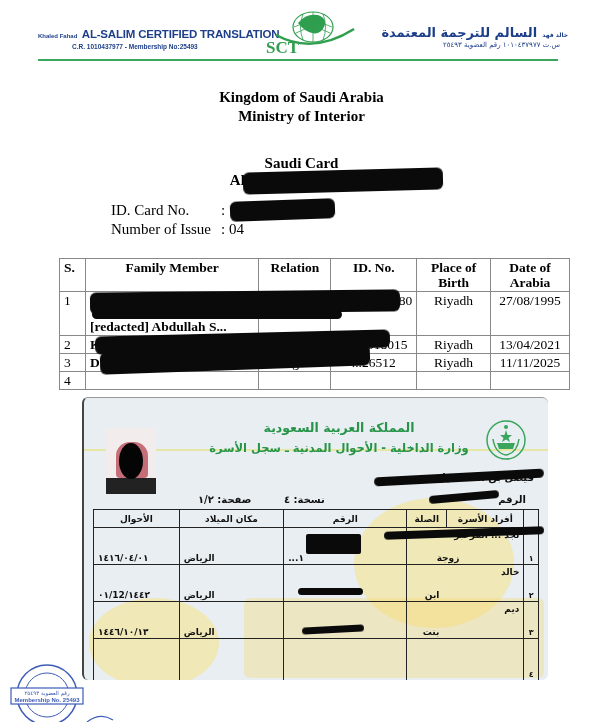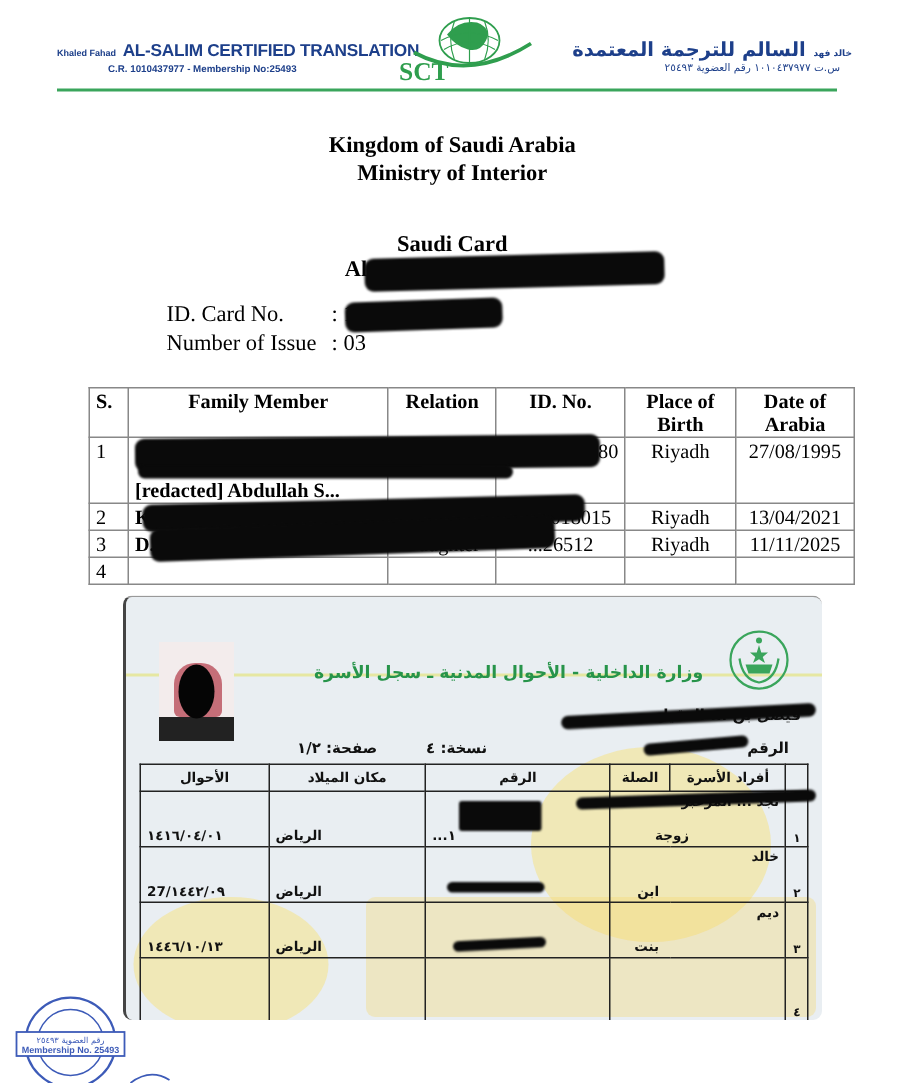--- a/index.html
+++ b/index.html
@@ -101,21 +101,21 @@
 <div class="heading h1">Kingdom of Saudi Arabia</div>
 <div class="heading h2">Ministry of Interior</div>
 <div class="heading h3">Saudi Card</div>
 <div class="heading h4">Al... ...aisal Khalid B...</div>
 <div class="redact" style="left:243px;top:170px;width:200px;height:22px;transform:rotate(-1.5deg);"></div>
 
 <div class="info info1">
   <span class="label">ID. Card No.</span><span>: 10...869235</span>
 </div>
 <div class="info info2">
-  <span class="label">Number of Issue</span><span>: 03</span>
+  <span class="label">Number of Issue</span><span>: 04</span>
 </div>
 <div class="redact" style="left:230px;top:200px;width:105px;height:20px;transform:rotate(-2deg);"></div>
 
 <table class="tr">
   <colgroup>
     <col style="width:26px">
       <col style="width:174px">
       <col style="width:72px">
       <col style="width:86px">
       <col style="width:74px">
@@ -179,20 +179,21 @@
       <div class="shoulders"></div>
       <div class="face"></div>
   </div>
   <svg class="emblem" viewBox="0 0 42 42">
     <circle cx="21" cy="21" r="19" fill="none" stroke="#3aa55c" stroke-width="1.5"></circle>
     <path d="M8 20 Q10 34 21 36 Q32 34 34 20" fill="none" stroke="#3aa55c" stroke-width="1.5"></path>
     <path d="M12 24 L30 24 L28 30 L14 30 Z" fill="#3aa55c"></path>
     <path d="M21 11 L22.5 16 L27 16 L23.5 19 L25 23 L21 20.5 L17 23 L18.5 19 L15 16 L19.5 16 Z" fill="#3aa55c"></path>
     <circle cx="21" cy="8" r="2" fill="#3aa55c"></circle>
   </svg>
+  <div class="ar-title ar-t1">المملكة العربية السعودية</div>
   <div class="ar-title ar-t2">وزارة الداخلية - الأحوال المدنية ـ سجل الأسرة</div>
   <div class="ar-line" style="right:14px;top:74px;">فيصل بن ... العقيل</div>
   <div class="ar-line" style="right:22px;top:96px;">الرقم</div>
   <div class="ar-line" style="left:200px;top:96px;">نسخة: ٤</div>
   <div class="ar-line" style="left:114px;top:96px;">صفحة: ١/٢</div>
   <div class="redact" style="left:290px;top:75px;width:170px;height:9px;transform:rotate(-3deg);"></div>
   <div class="redact" style="left:345px;top:95px;width:70px;height:8px;transform:rotate(-5deg);"></div>
 
   <table class="ct">
     <colgroup>
@@ -223,21 +224,21 @@
       <td class="center">١٤١٦/٠٤/٠١</td>
     </tr>
     <tr>
       <td class="num">٢</td>
       <td colspan="2" class="name-cell">
         <span class="nm">خالد</span>
         <span style="margin-right:80px">ابن</span>
       </td>
       <td class="center"></td>
       <td class="center">الرياض</td>
-      <td class="center">١٤٤٢/٠٩/27</td>
+      <td class="center">١٤٤٢/12/٠١</td>
     </tr>
     <tr>
       <td class="num">٣</td>
       <td colspan="2" class="name-cell">
         <span class="nm">ديم</span>
         <span style="margin-right:80px">بنت</span>
       </td>
       <td class="center"></td>
       <td class="center">الرياض</td>
       <td class="center">١٤٤٦/١٠/١٣</td>

